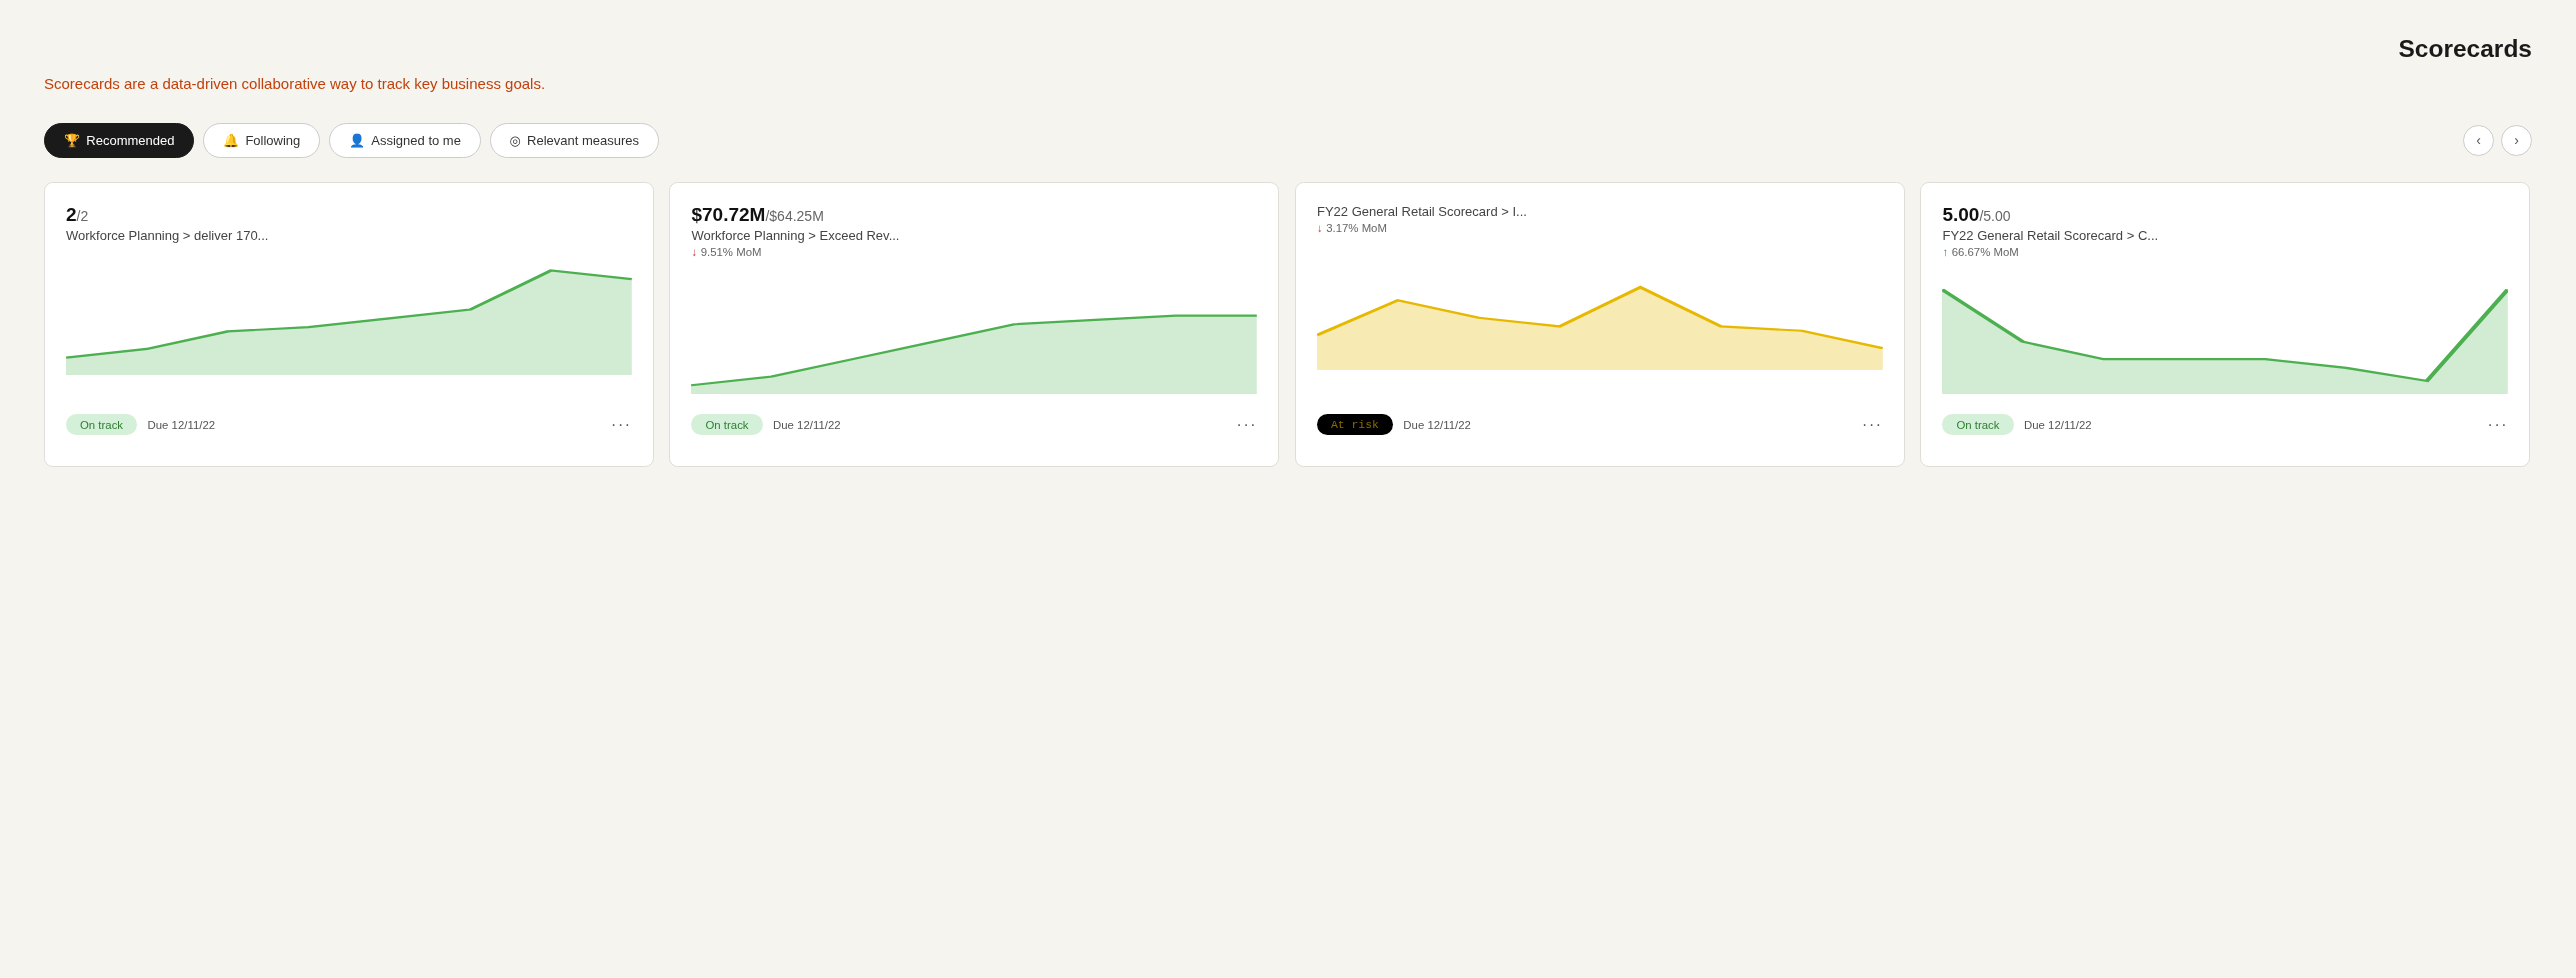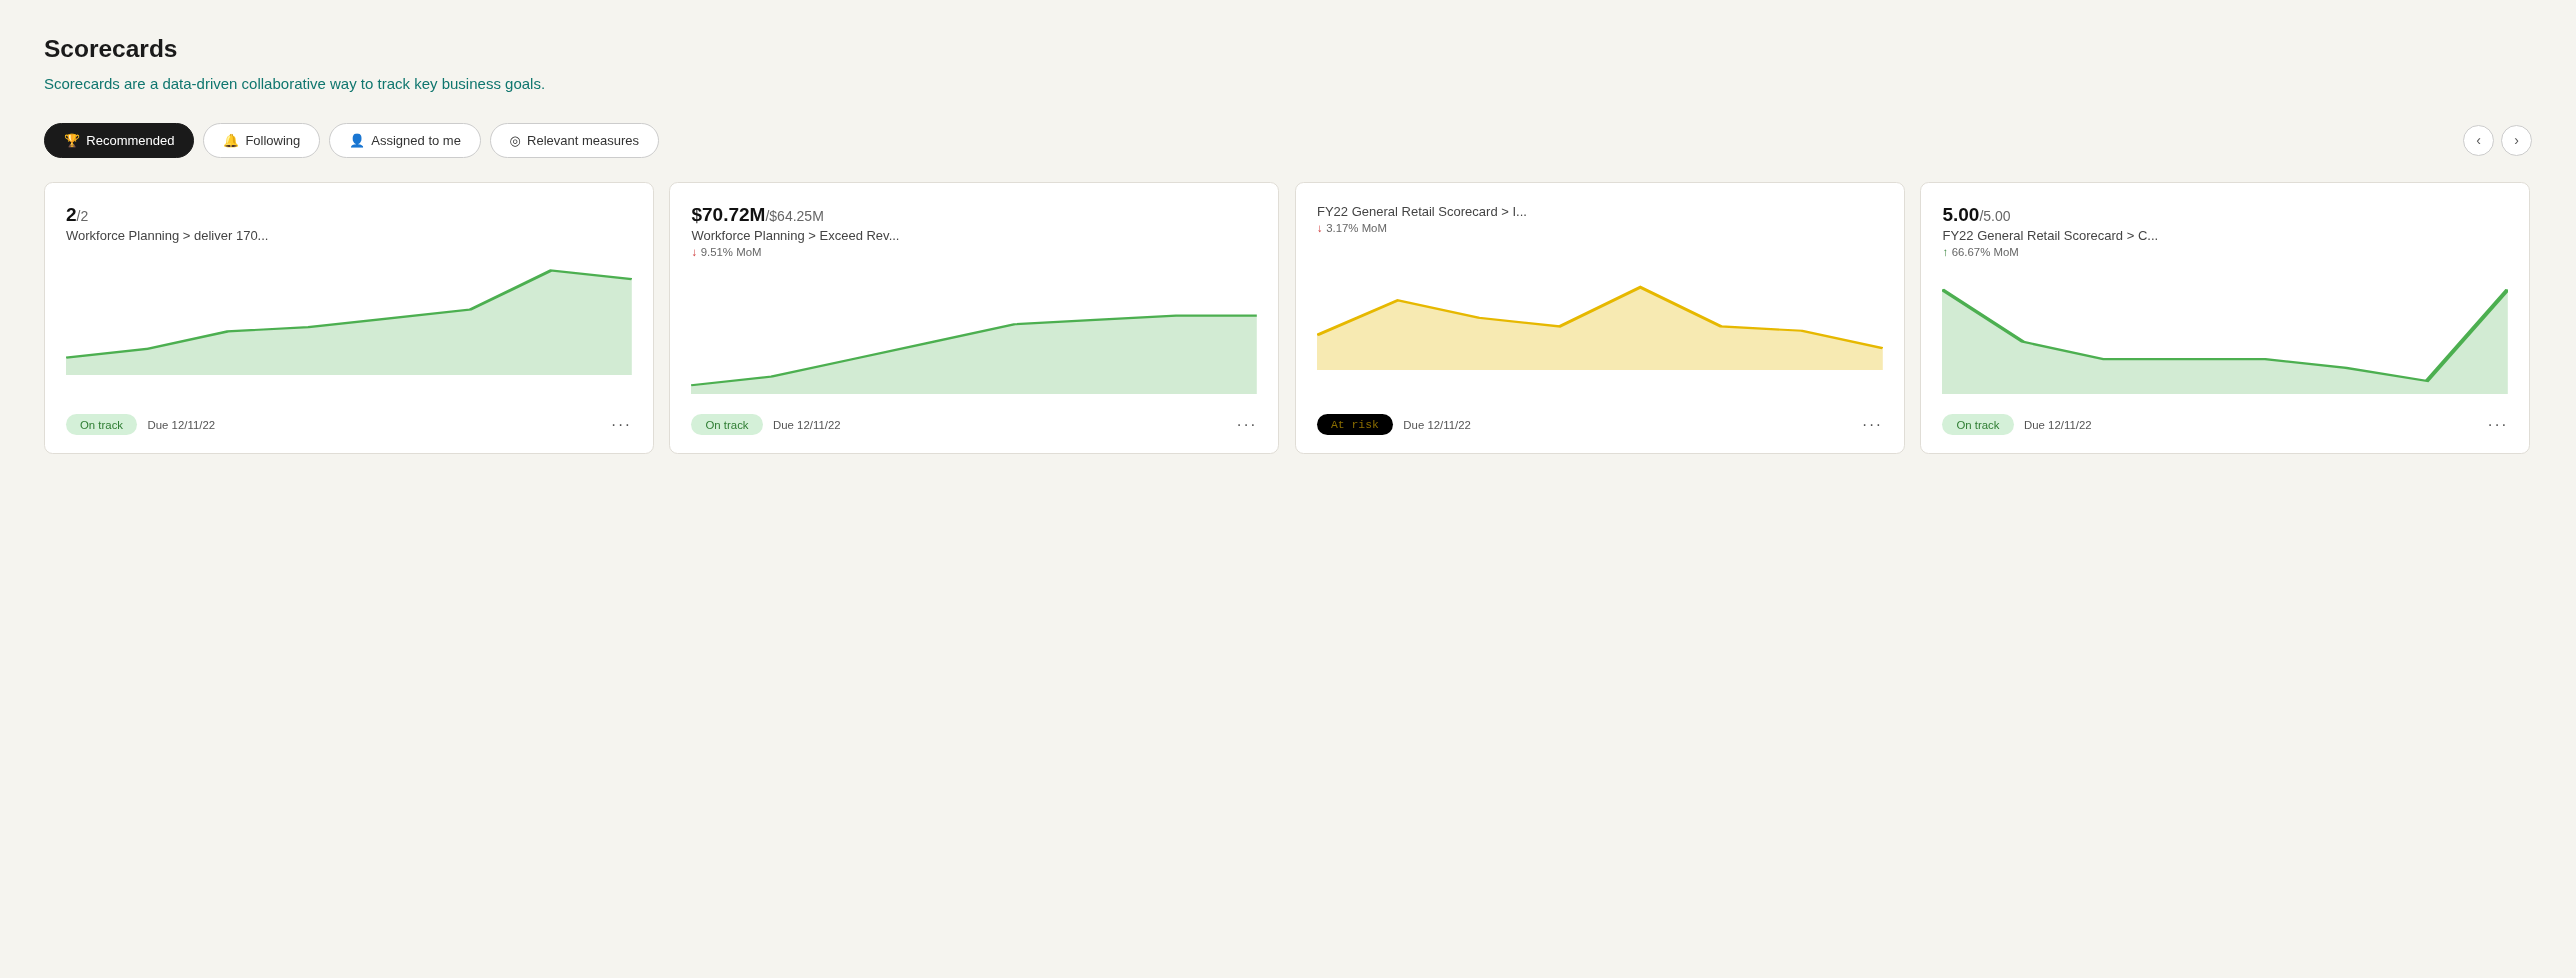--- a/index.html
+++ b/index.html
@@ -7,24 +7,25 @@
       background: #f5f4ef;
       font-family: 'Segoe UI', sans-serif;
       padding: 35px 44px;
       min-width: 1223px;
     }
     .page-title {
       font-size: 24.5px;
       font-weight: 700;
       color: #1a1a1a;
       margin-bottom: 12.2px;
+      text-align: right;
     }
     .page-subtitle {
       font-size: 15px;
-      color: #0f766e;
+      color: #c2410c;
       margin-bottom: 31px;
     }
     .tabs-row {
       display: flex;
       align-items: center;
       justify-content: space-between;
       margin-bottom: 24.5px;
     }
     .tabs {
       display: flex;
@@ -71,21 +72,21 @@
     }
     .cards-row {
       display: flex;
       gap: 15.7px;
       overflow: hidden;
     }
     .scorecard {
       background: #fff;
       border-radius: 8.7px;
       border: 0.9px solid #e0ddd6;
-      padding: 21px 21px 18px 21px;
+      padding: 21px 21px 31px 21px;
       flex: 0 0 calc(25% - 12.2px);
       min-width: 279px;
       display: flex;
       flex-direction: column;
       position: relative;
     }
     .scorecard-metric {
       font-size: 19px;
       font-weight: 700;
       color: #111;

